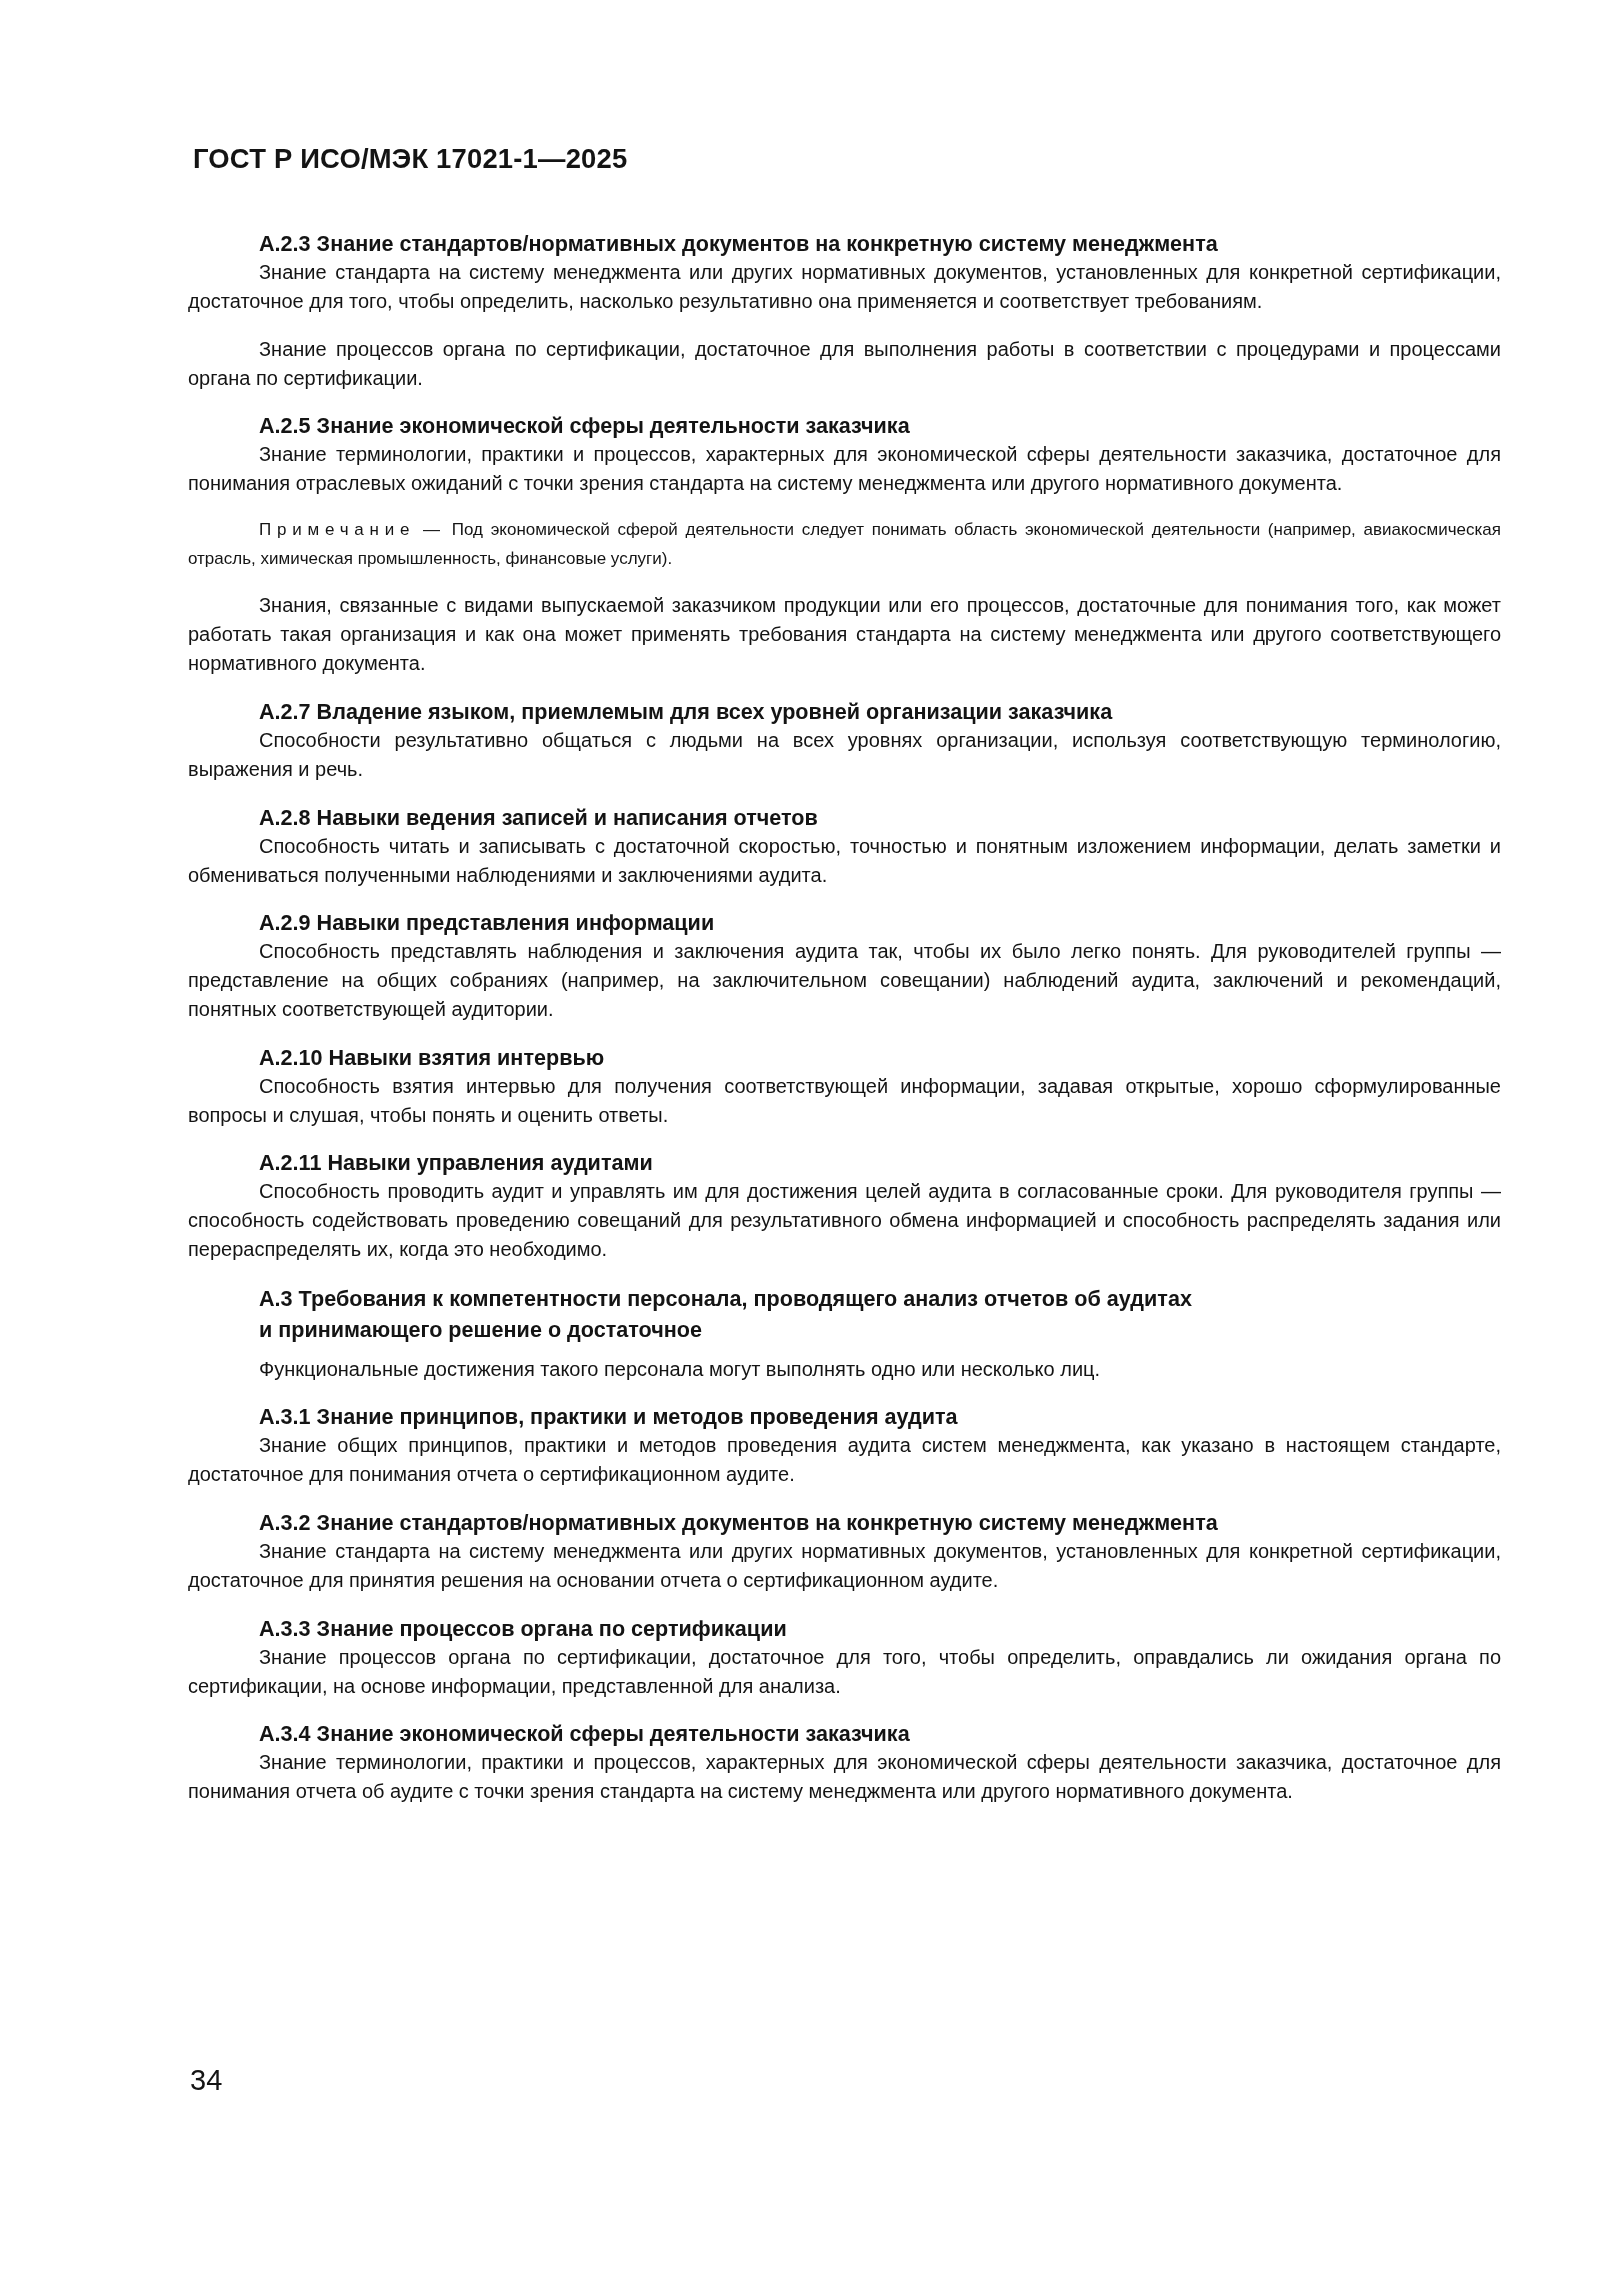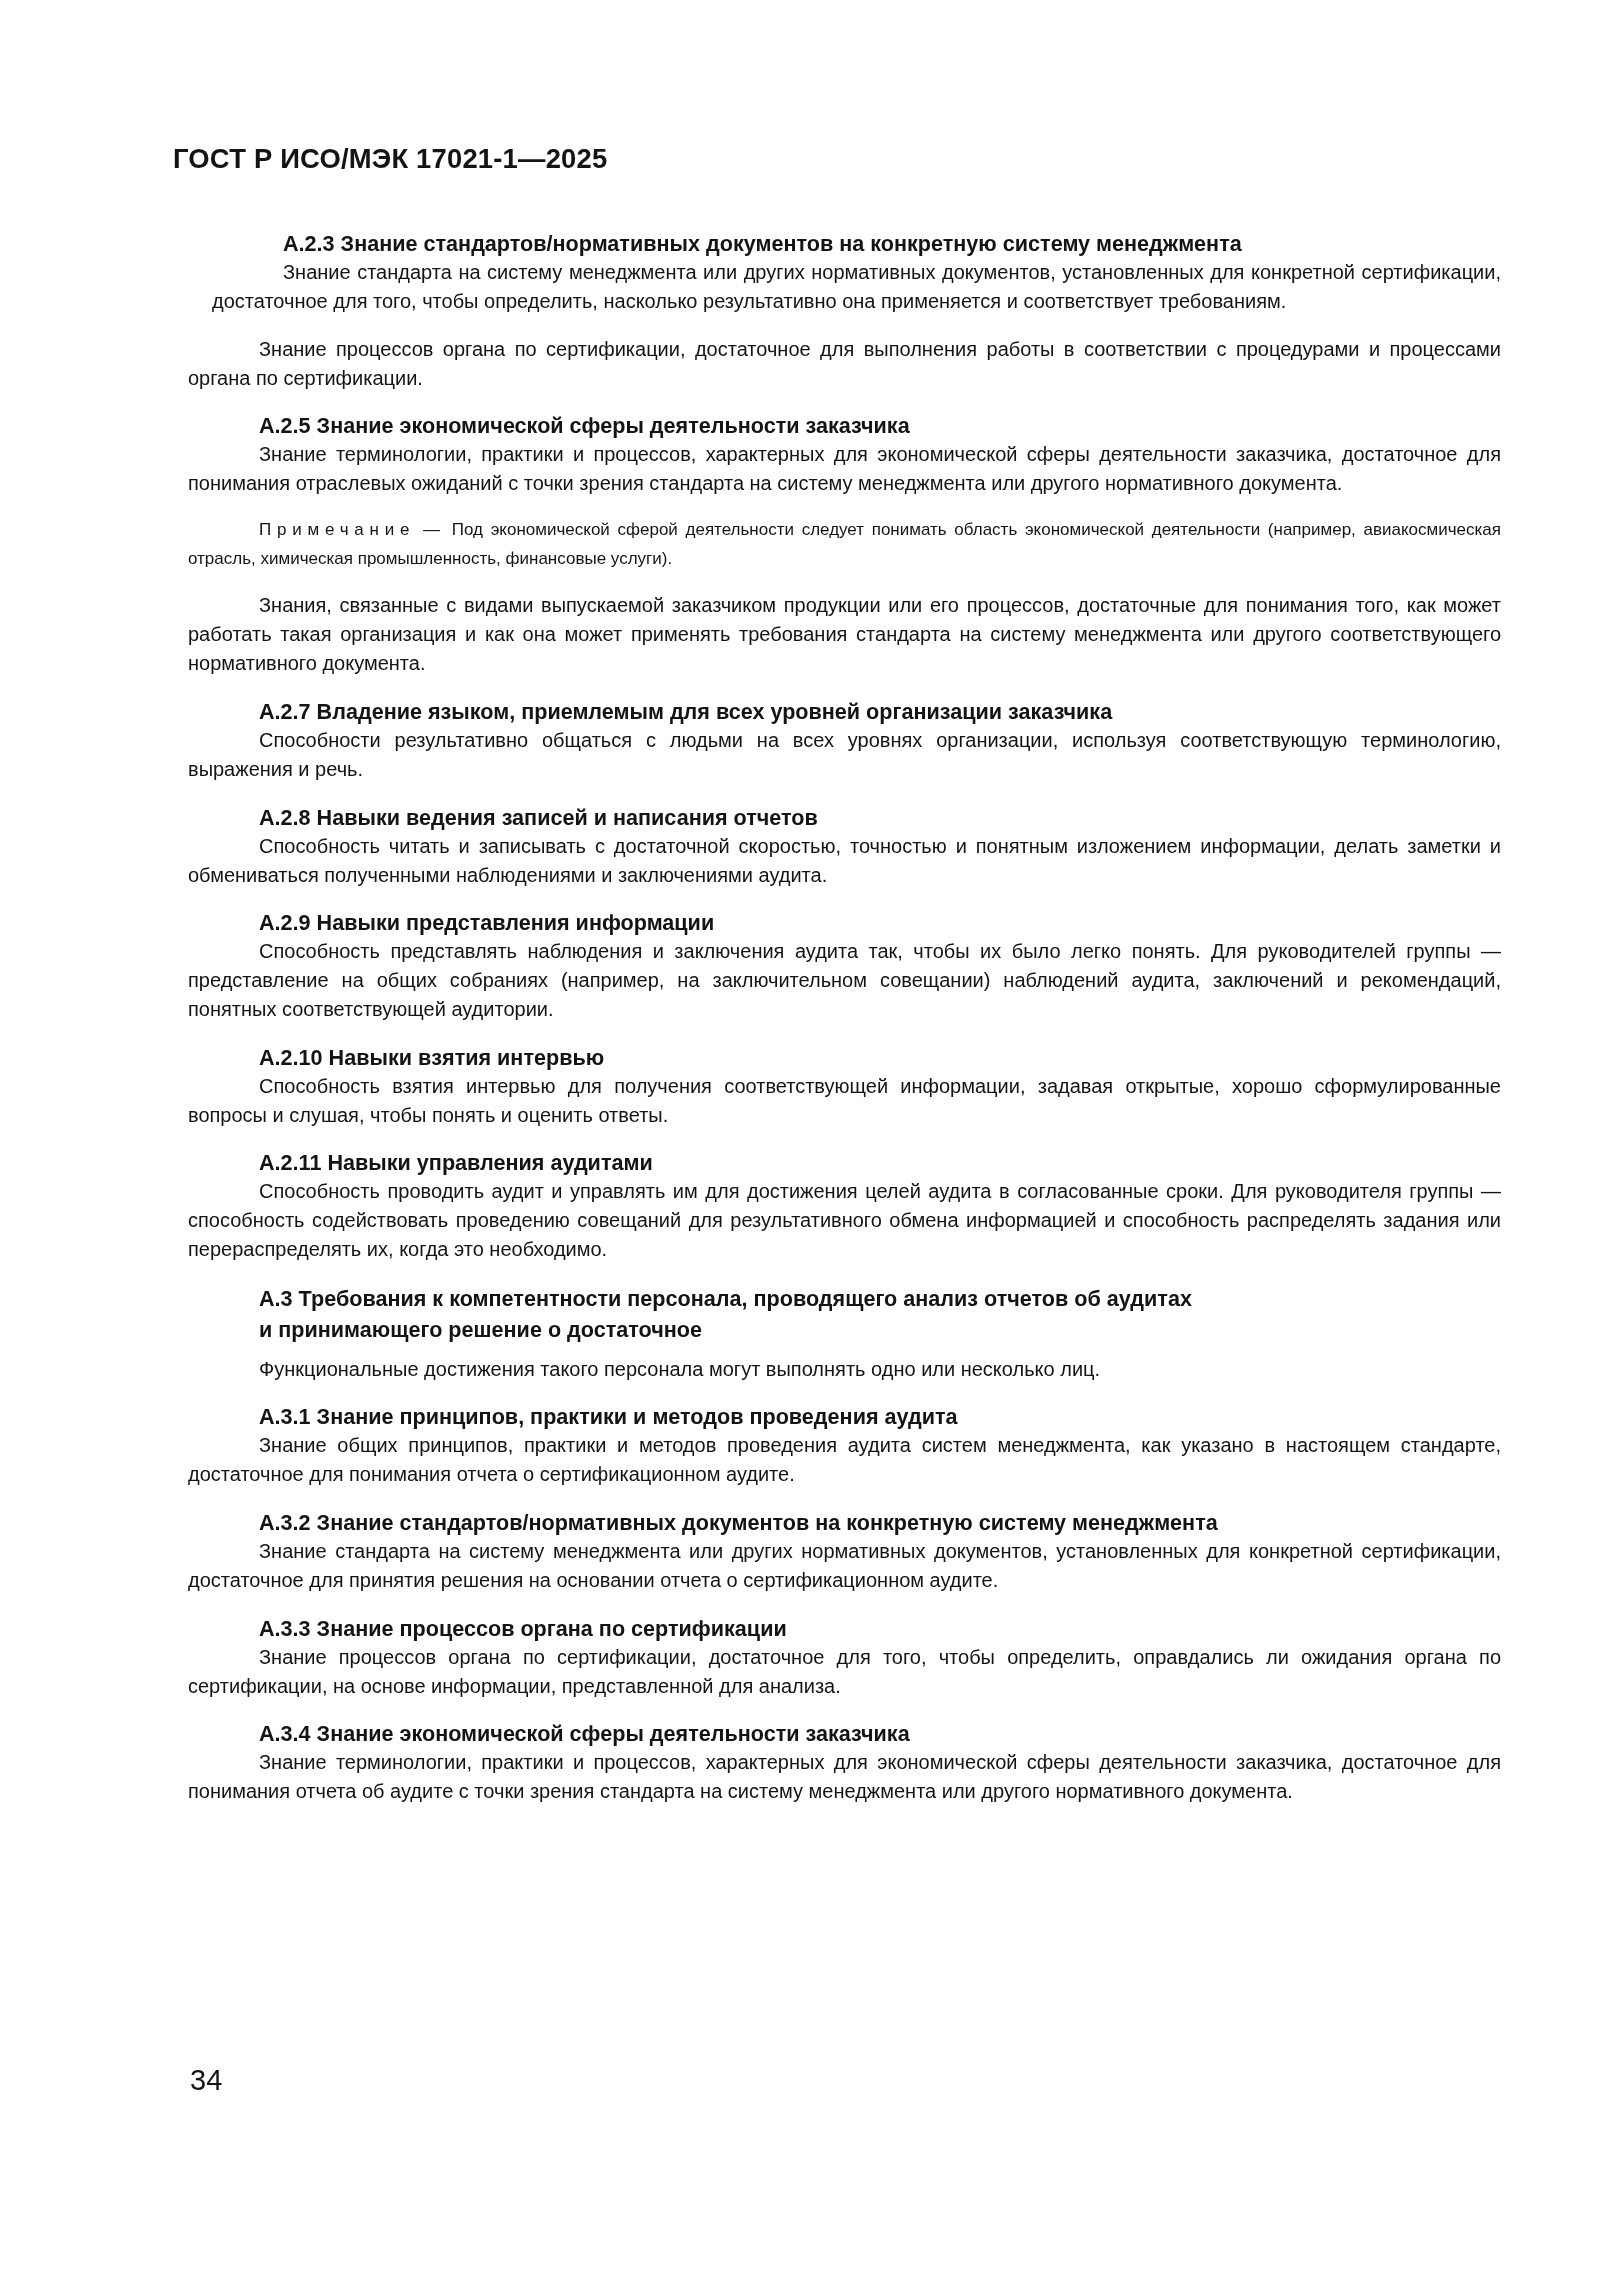--- a/index.html
+++ b/index.html
@@ -8,34 +8,34 @@
     width: 1621px;
     height: 2293px;
     background: #ffffff;
     font-family: "Liberation Sans", sans-serif;
     color: #141414;
     overflow: hidden;
   }
   .doc-header {
     position: absolute;
     top: 143px;
-    left: 173px;
+    left: 193px;
     font-size: 27.4px;
     font-weight: bold;
     letter-spacing: 0.2px;
     white-space: nowrap;
   }
   .content {
     position: absolute;
     top: 229px;
     left: 188px;
     width: 1313px;
   }
   .sec { margin-top: 18.6px; }
-  .content > .sec:first-child { margin-top: 0; margin-left: 24px; }
+  .content > .sec:first-child { margin-top: 0; }
   .sec-heading {
     font-size: 21.6px;
     font-weight: bold;
     line-height: 29px;
     padding-left: 71px;
     margin: 0;
   }
   .sec-heading.two-line { line-height: 31px; margin-bottom: 9.8px; }
   .sec-par {
     font-size: 20px;

